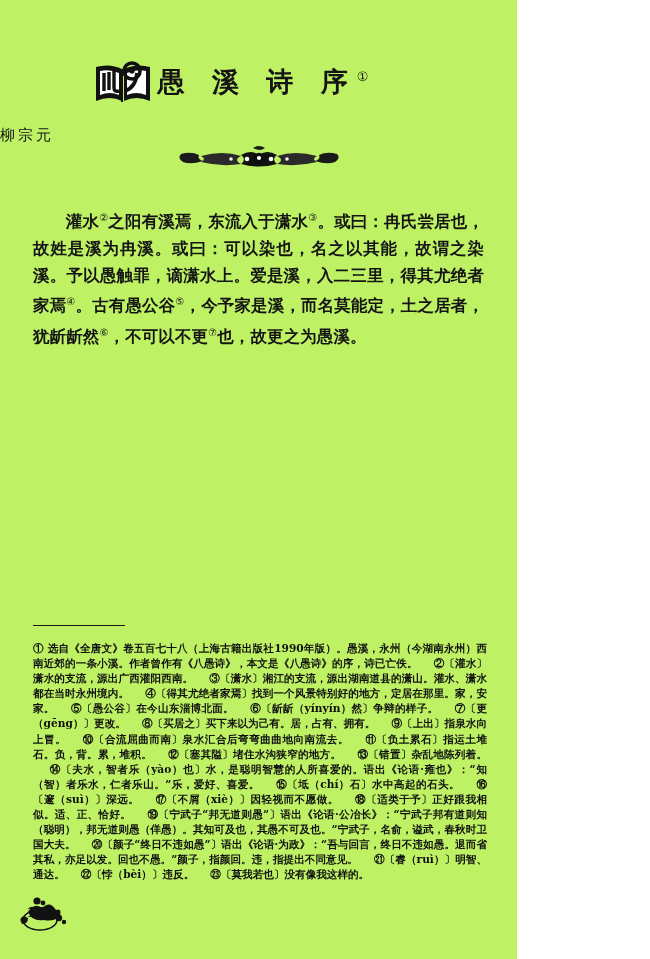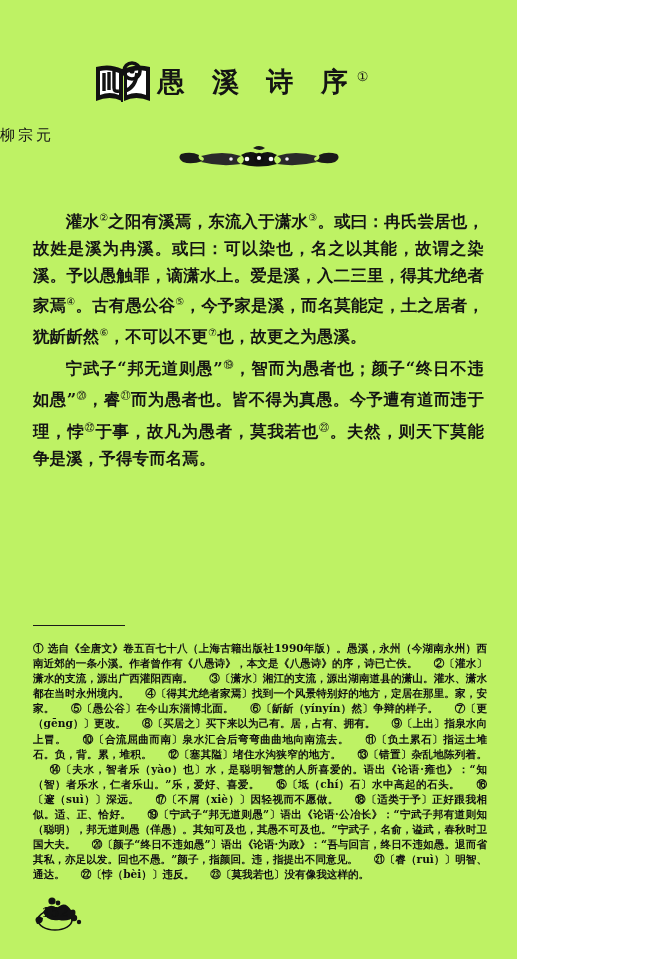--- a/index.html
+++ b/index.html
@@ -117,21 +117,21 @@
     font-family: "DejaVu Serif", "Liberation Serif", serif;
     font-weight: bold;
     color: #101010;
   }
   .fn-item { display: inline; }
   .fn-gap { display: inline-block; width: 16px; }
 
   
   .page-number {
     position: absolute;
-    left: 29px;
+    left: 14px;
     top: 896px;
     width: 62px;
     height: 40px;
   }
   .page-number svg { display: block; }
   .page-number .pn-text {
     position: absolute;
     left: 0;
     top: 9px;
     width: 52px;
@@ -183,21 +183,20 @@
         <circle cx="96" cy="13" r="2.3" fill="#fafafa"></circle>
         <circle cx="56" cy="13" r="1.8" fill="#f2f2f2"></circle>
         <circle cx="112" cy="13" r="1.8" fill="#f2f2f2"></circle>
         <path d="M78 2 Q84 -2 90 2 Q85 6 78 2 Z" fill="#1a1a1a"></path>
       </svg>
     </div>
   </div>
 
   <div class="body-text">
     <p class="para">灌水<span class="sup">②</span>之阳有溪焉，东流入于潇水<span class="sup">③</span>。或曰：冉氏尝居也，故姓是溪为冉溪。或曰：可以染也，名之以其能，故谓之染溪。予以愚触罪，谪潇水上。爱是溪，入二三里，得其尤绝者家焉<span class="sup">④</span>。古有愚公谷<span class="sup">⑤</span>，今予家是溪，而名莫能定，土之居者，犹龂龂然<span class="sup">⑥</span>，不可以不更<span class="sup">⑦</span>也，故更之为愚溪。</p>
-    <p class="para">宁武子“邦无道则愚”<span class="sup">⑲</span>，智而为愚者也；颜子“终日不违如愚”<span class="sup">⑳</span>，睿<span class="sup">㉑</span>而为愚者也。皆不得为真愚。今予遭有道而违于理，悖<span class="sup">㉒</span>于事，故凡为愚者，莫我若也<span class="sup">㉓</span>。夫然，则天下莫能争是溪，予得专而名焉。</p>
   </div>
 
   <div class="fn-rule"></div>
 
   <div class="footnotes">
     <span class="fn-item">① 选自《全唐文》卷五百七十八（上海古籍出版社1990年版）。愚溪，永州（今湖南永州）西南近郊的一条小溪。作者曾作有《八愚诗》，本文是《八愚诗》的序，诗已亡佚。</span><span class="fn-gap"></span><span class="fn-item">②〔灌水〕潇水的支流，源出广西灌阳西南。</span><span class="fn-gap"></span><span class="fn-item">③〔潇水〕湘江的支流，源出湖南道县的潇山。灌水、潇水都在当时永州境内。</span><span class="fn-gap"></span><span class="fn-item">④〔得其尤绝者家焉〕找到一个风景特别好的地方，定居在那里。家，安家。</span><span class="fn-gap"></span><span class="fn-item">⑤〔愚公谷〕在今山东淄博北面。</span><span class="fn-gap"></span><span class="fn-item">⑥〔龂龂（yínyín）然〕争辩的样子。</span><span class="fn-gap"></span><span class="fn-item">⑦〔更（gēng）〕更改。</span><span class="fn-gap"></span><span class="fn-item">⑧〔买居之〕买下来以为己有。居，占有、拥有。</span><span class="fn-gap"></span><span class="fn-item">⑨〔上出〕指泉水向上冒。</span><span class="fn-gap"></span><span class="fn-item">⑩〔合流屈曲而南〕泉水汇合后弯弯曲曲地向南流去。</span><span class="fn-gap"></span><span class="fn-item">⑪〔负土累石〕指运土堆石。负，背。累，堆积。</span><span class="fn-gap"></span><span class="fn-item">⑫〔塞其隘〕堵住水沟狭窄的地方。</span><span class="fn-gap"></span><span class="fn-item">⑬〔错置〕杂乱地陈列着。</span><span class="fn-gap"></span><span class="fn-item">⑭〔夫水，智者乐（yào）也〕水，是聪明智慧的人所喜爱的。语出《论语·雍也》：“知（智）者乐水，仁者乐山。”乐，爱好、喜爱。</span><span class="fn-gap"></span><span class="fn-item">⑮〔坻（chí）石〕水中高起的石头。</span><span class="fn-gap"></span><span class="fn-item">⑯〔邃（suì）〕深远。</span><span class="fn-gap"></span><span class="fn-item">⑰〔不屑（xiè）〕因轻视而不愿做。</span><span class="fn-gap"></span><span class="fn-item">⑱〔适类于予〕正好跟我相似。适、正、恰好。</span><span class="fn-gap"></span><span class="fn-item">⑲〔宁武子“邦无道则愚”〕语出《论语·公冶长》：“宁武子邦有道则知（聪明），邦无道则愚（佯愚）。其知可及也，其愚不可及也。”宁武子，名俞，谥武，春秋时卫国大夫。</span><span class="fn-gap"></span><span class="fn-item">⑳〔颜子“终日不违如愚”〕语出《论语·为政》：“吾与回言，终日不违如愚。退而省其私，亦足以发。回也不愚。”颜子，指颜回。违，指提出不同意见。</span><span class="fn-gap"></span><span class="fn-item">㉑〔睿（ruì）〕明智、通达。</span><span class="fn-gap"></span><span class="fn-item">㉒〔悖（bèi）〕违反。</span><span class="fn-gap"></span><span class="fn-item">㉓〔莫我若也〕没有像我这样的。</span>
   </div>
 
   <div class="page-number">
     <svg width="62" height="40" viewBox="0 0 62 40" aria-hidden="true">

